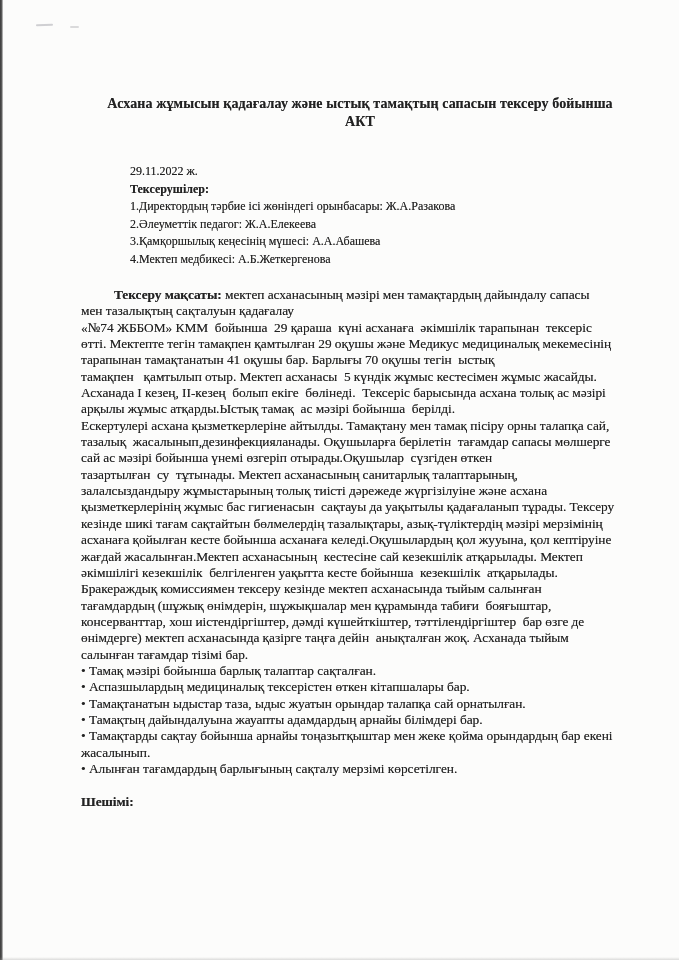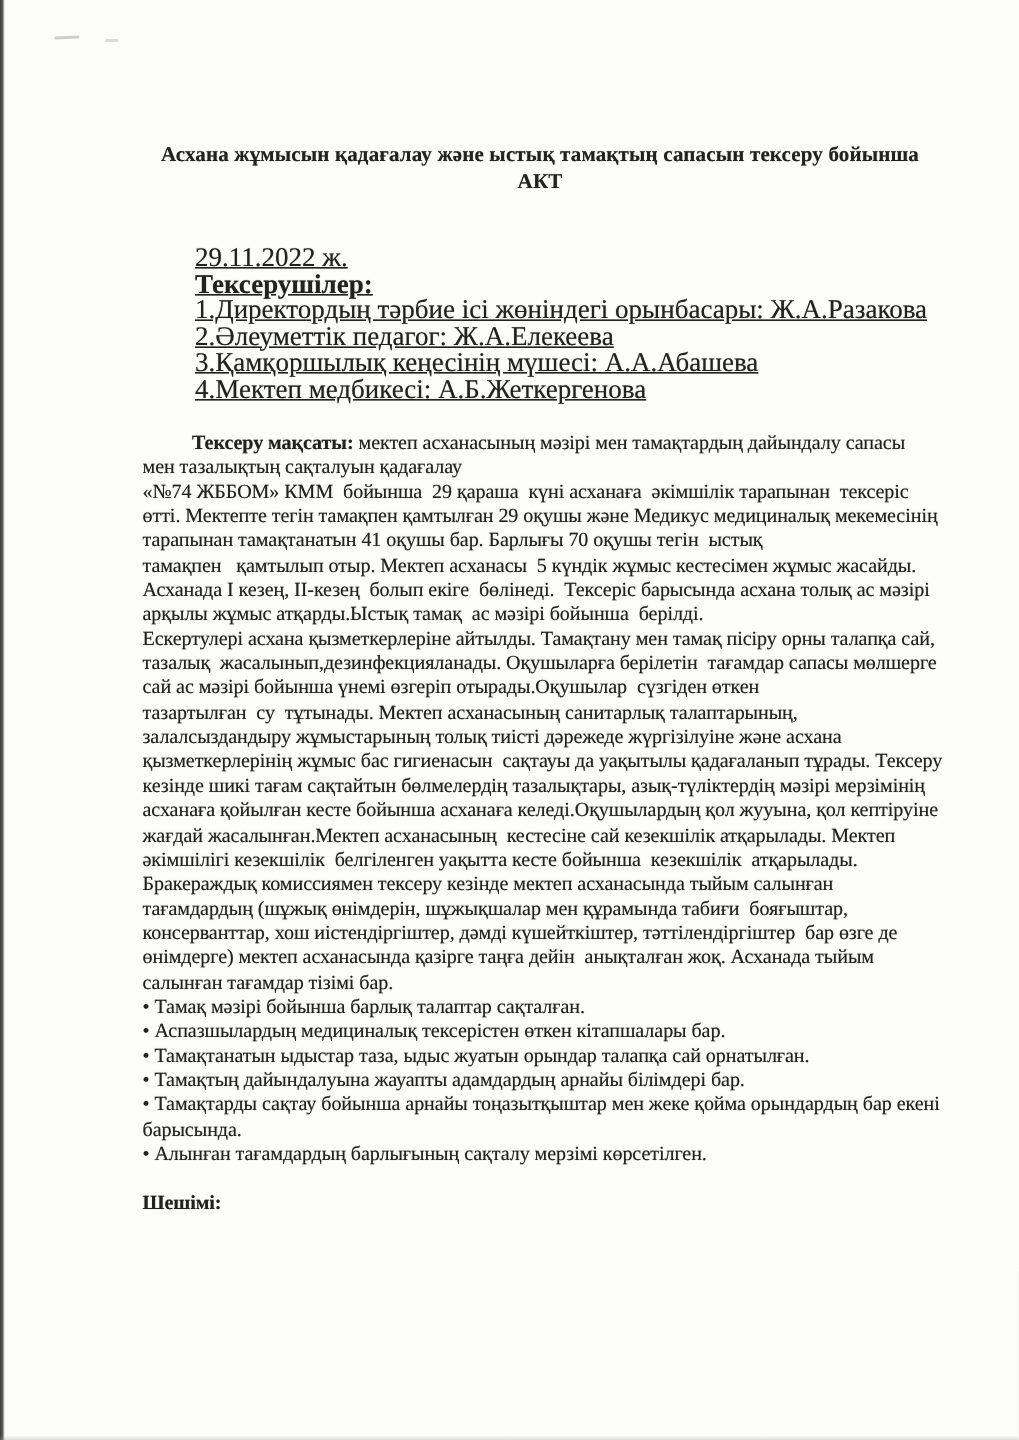--- a/index.html
+++ b/index.html
@@ -35,24 +35,24 @@
   }
   .mark1{left:36px;top:24px;width:17px;transform:rotate(-2deg);}
   .mark2{left:70px;top:26px;width:9px;opacity:.35;}
   .title-block{
     position:absolute;top:95px;left:80px;width:560px;
     text-align:center;font-weight:bold;
     font-size:14px;line-height:17.5px;letter-spacing:.1px;
   }
   .meta-block{
     position:absolute;top:163px;left:130px;
-    font-size:18px;line-height:17.5px;text-decoration:underline;
+    font-size:12px;line-height:17.5px;
   }
   .body-block{
-    position:absolute;top:287px;left:95px;width:566px;
+    position:absolute;top:287px;left:81px;width:566px;
     font-size:13.4px;line-height:16.35px;letter-spacing:-.05px;
   }
   .line{white-space:pre;}
   .indent{padding-left:33px;}
   .bold{font-weight:bold;}
   .spacer{height:16.35px;}
   .page *{
     text-shadow:0 0 .6px rgba(40,40,40,.55);
   }
 </style>
@@ -109,21 +109,21 @@
         <div class="line">өнімдерге) мектеп асханасында қазірге таңға дейін  анықталған жоқ. Асханада тыйым</div>
         <div class="line">салынған тағамдар тізімі бар.</div>
       </div>
 
     <div>
         <div class="line">• Тамақ мәзірі бойынша барлық талаптар сақталған.</div>
         <div class="line">• Аспазшылардың медициналық тексерістен өткен кітапшалары бар.</div>
         <div class="line">• Тамақтанатын ыдыстар таза, ыдыс жуатын орындар талапқа сай орнатылған.</div>
         <div class="line">• Тамақтың дайындалуына жауапты адамдардың арнайы білімдері бар.</div>
         <div class="line">• Тамақтарды сақтау бойынша арнайы тоңазытқыштар мен жеке қойма орындардың бар екені</div>
-        <div class="line">барысында.</div>
+        <div class="line">жасалынып.</div>
         <div class="line">• Алынған тағамдардың барлығының сақталу мерзімі көрсетілген.</div>
       </div>
 
     <div class="spacer"></div>
 
     <div class="line bold">Шешімі:</div>
 
   </div>
 
 </div>

